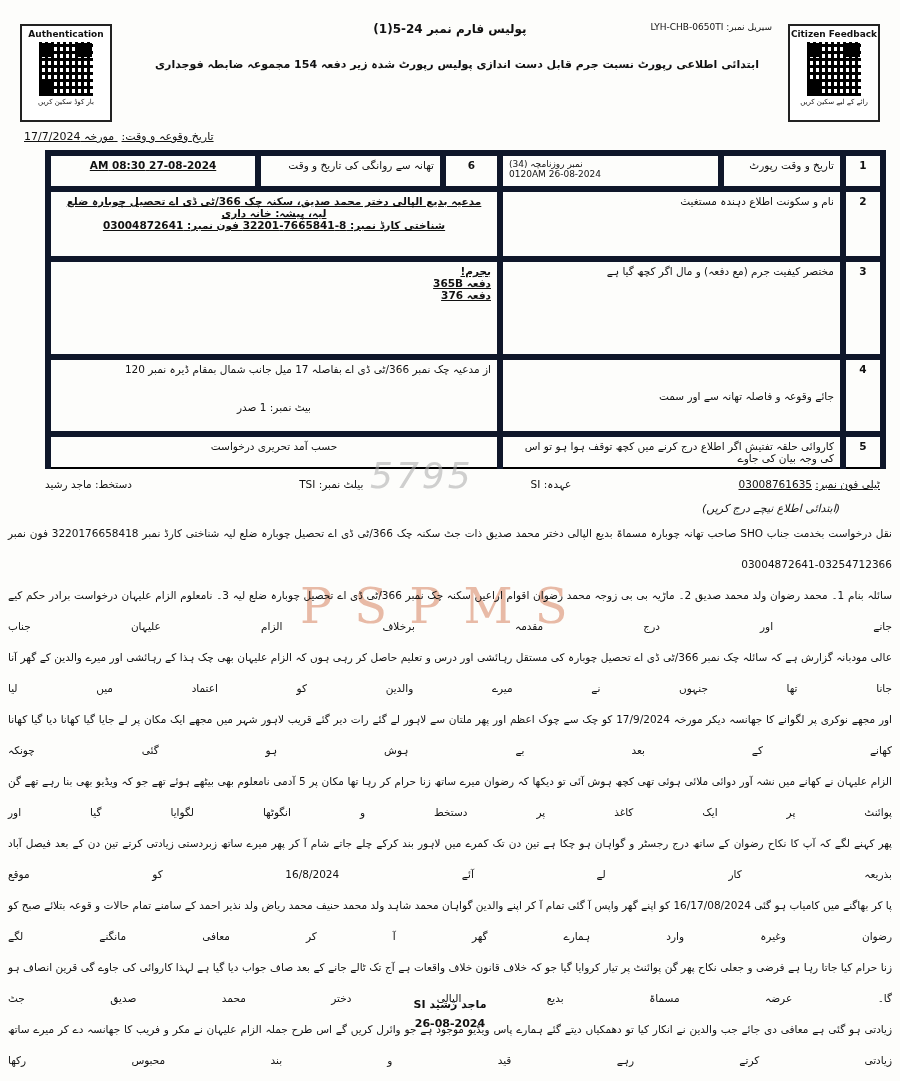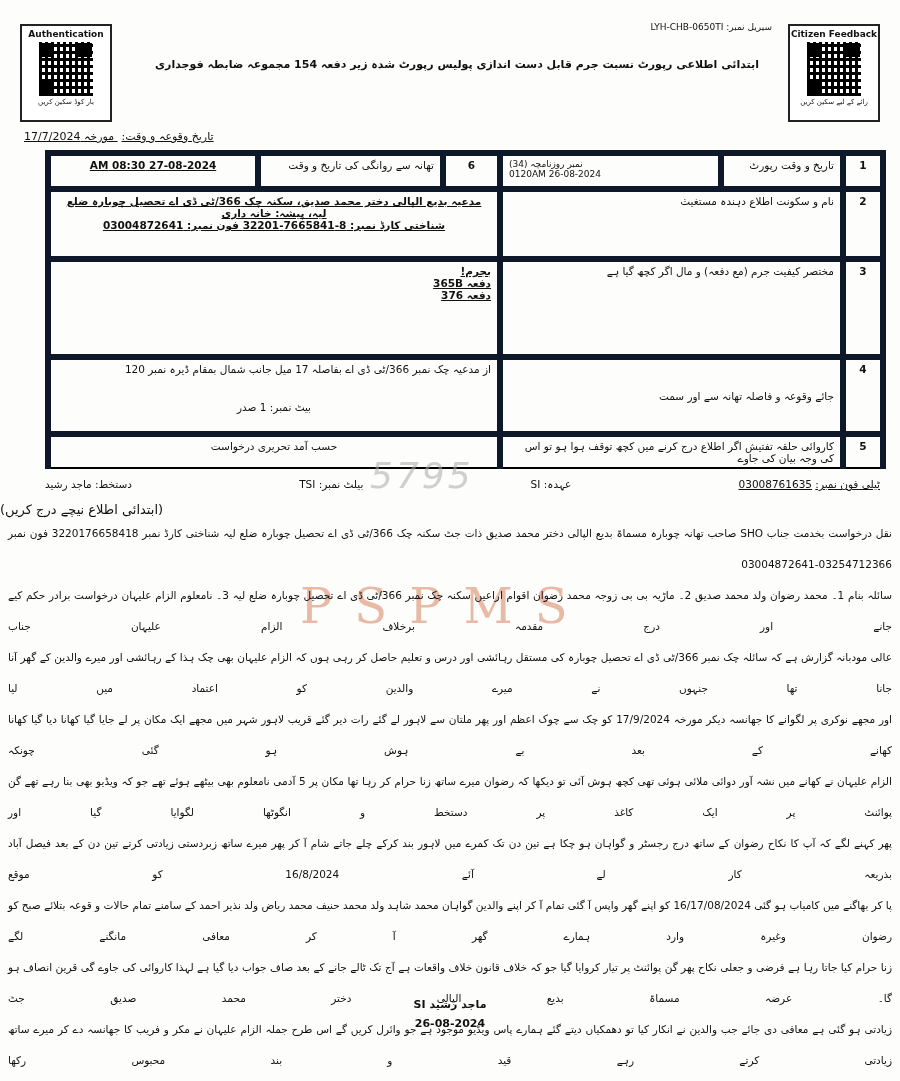--- a/index.html
+++ b/index.html
@@ -48,21 +48,21 @@
   td.num { text-align:center; font-weight:bold; }
   td.lbl { text-align:right; }
   .val { font-weight:bold; text-decoration:underline; }
   .cen { text-align:center; }
   .small { font-size:9px; font-weight:normal; text-decoration:none; }
 
   
   .officer { position:absolute; top:478px; left:45px; width:835px; font-size:10.5px;
              display:flex; flex-direction:row-reverse; justify-content:space-between; }
   .officer .pair { white-space:nowrap; }
-  .init-note { position:absolute; top:502px; left:0; right:60px; text-align:left; font-size:13px; }
+  .init-note { position:absolute; top:502px; left:0; right:60px; text-align:right; font-size:11px;font-style:italic; }
 
   
   .wm-num { position:absolute; top:455px; left:370px; font-size:36px; color:#aaa; opacity:.55; letter-spacing:3px; font-style:italic; }
   .wm-txt { position:absolute; top:578px; left:300px; font-size:48px; color:#c2410c; opacity:.35; letter-spacing:22px; font-family:"DejaVu Serif", serif; }
 
   
   .body-text { position:absolute; top:518px; left:8px; right:8px; direction:rtl; }
   .body-text .bline { font-size:10.5px; line-height:31px; text-align:justify; text-align-last:justify; white-space:normal; }
   .body-text .bline:last-child { text-align-last:right; }
 
@@ -81,20 +81,21 @@
     <div class="qr"></div>
     <div class="cap rtl">رائے کے لیے سکین کریں</div>
   </div>
 
   <div class="qrbox left">
     <div class="title">Authentication</div>
     <div class="qr"></div>
     <div class="cap rtl">بار کوڈ سکین کریں</div>
   </div>
 
+  <div class="form-no rtl">پولیس فارم نمبر 24-5(1)</div>
   <div class="serial rtl">
     <span>سیریل نمبر:</span>
     <span>LYH-CHB-0650TI</span>
   </div>
   <div class="subtitle rtl">ابتدائی اطلاعی رپورٹ نسبت جرم قابل دست اندازی پولیس رپورٹ شدہ زیر دفعہ 154 مجموعہ ضابطہ فوجداری</div>
 
   <div class="occ-line rtl u b">
     <span>تاریخ وقوعہ و وقت:</span>
     <span>مورخہ 17/7/2024</span>
   </div>

